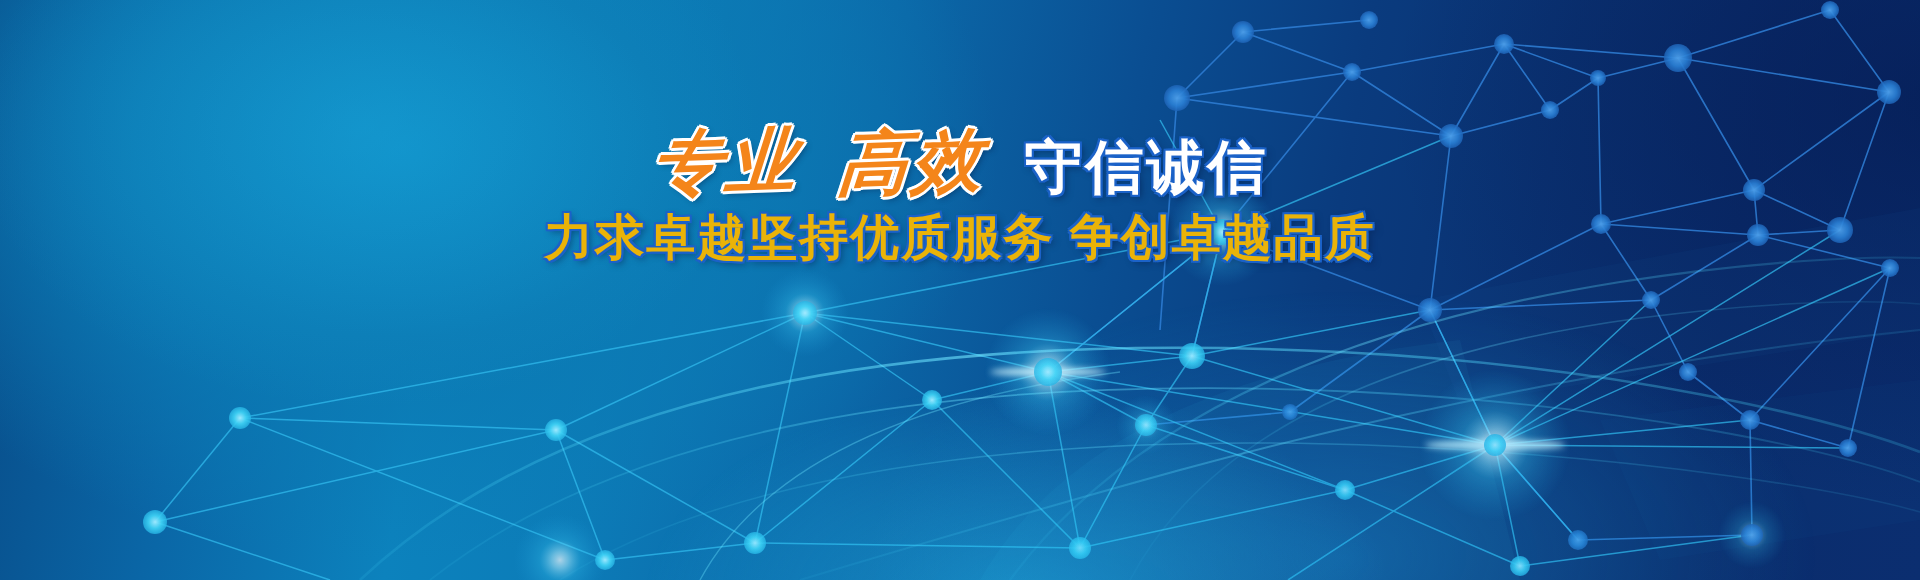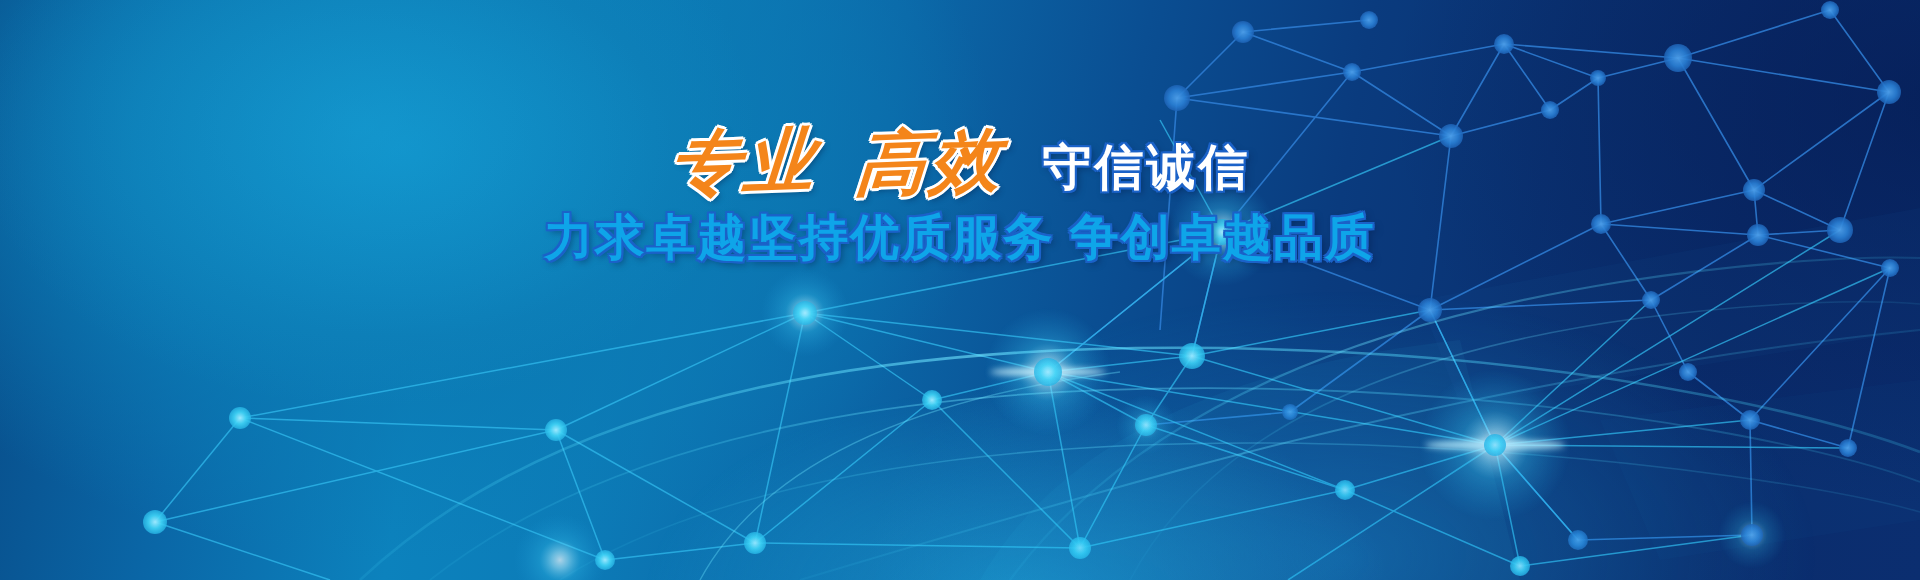--- a/index.html
+++ b/index.html
@@ -60,36 +60,36 @@
     text-shadow:
        2px 0 0 #fff, -2px 0 0 #fff, 0 2px 0 #fff, 0 -2px 0 #fff,
        2px 2px 0 #fff, -2px 2px 0 #fff, 2px -2px 0 #fff, -2px -2px 0 #fff,
        3px 0 0 #fff, -3px 0 0 #fff, 0 3px 0 #fff, 0 -3px 0 #fff,
        3px 3px 6px rgba(0,20,60,.45);
     vertical-align:middle;
   }
   .word-accent.gap{margin-left:34px;}
   .word-plain{
     display:inline-block;
-    font-size:49px;font-weight:700;
+    font-size:58px;font-weight:700;
     color:#ffffff;
     letter-spacing:3px;
     margin-left:34px;
     vertical-align:middle;
     position:relative;top:4px;
     text-shadow:
        2px 0 0 #1b62c8, -2px 0 0 #1b62c8, 0 2px 0 #1b62c8, 0 -2px 0 #1b62c8,
        2px 2px 0 #1b62c8, -2px 2px 0 #1b62c8, 2px -2px 0 #1b62c8, -2px -2px 0 #1b62c8,
        3px 3px 7px rgba(0,20,60,.5);
   }
   #tagline-secondary{
     display:block;
     margin-top:14px;
     font-size:49px;font-weight:700;
-    color:#0ea5e9;
+    color:#eab308;
     letter-spacing:2px;white-space:nowrap;line-height:1.05;
     text-shadow:
        2px 0 0 #1b62c8, -2px 0 0 #1b62c8, 0 2px 0 #1b62c8, 0 -2px 0 #1b62c8,
        2px 2px 0 #1b62c8, -2px 2px 0 #1b62c8, 2px -2px 0 #1b62c8, -2px -2px 0 #1b62c8,
        3px 3px 7px rgba(0,20,60,.5);
   }
 </style>
 </head>
 <body>
 

